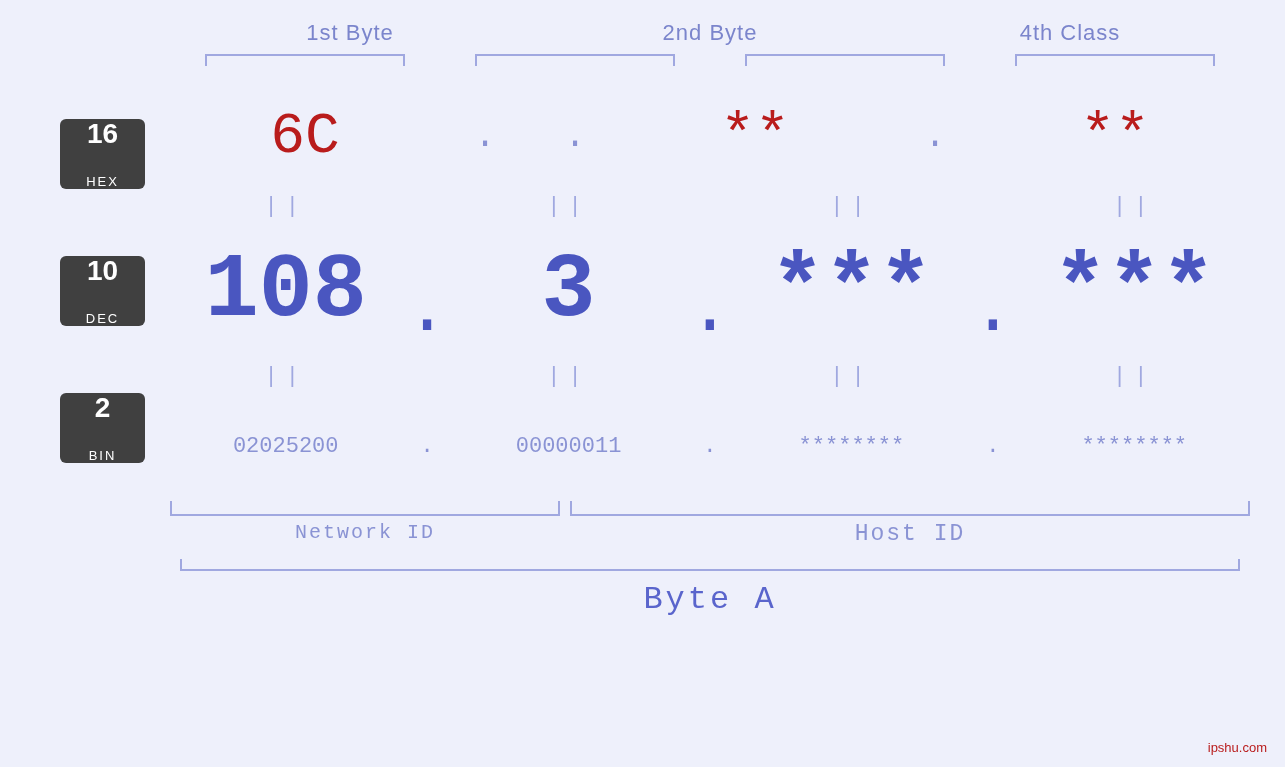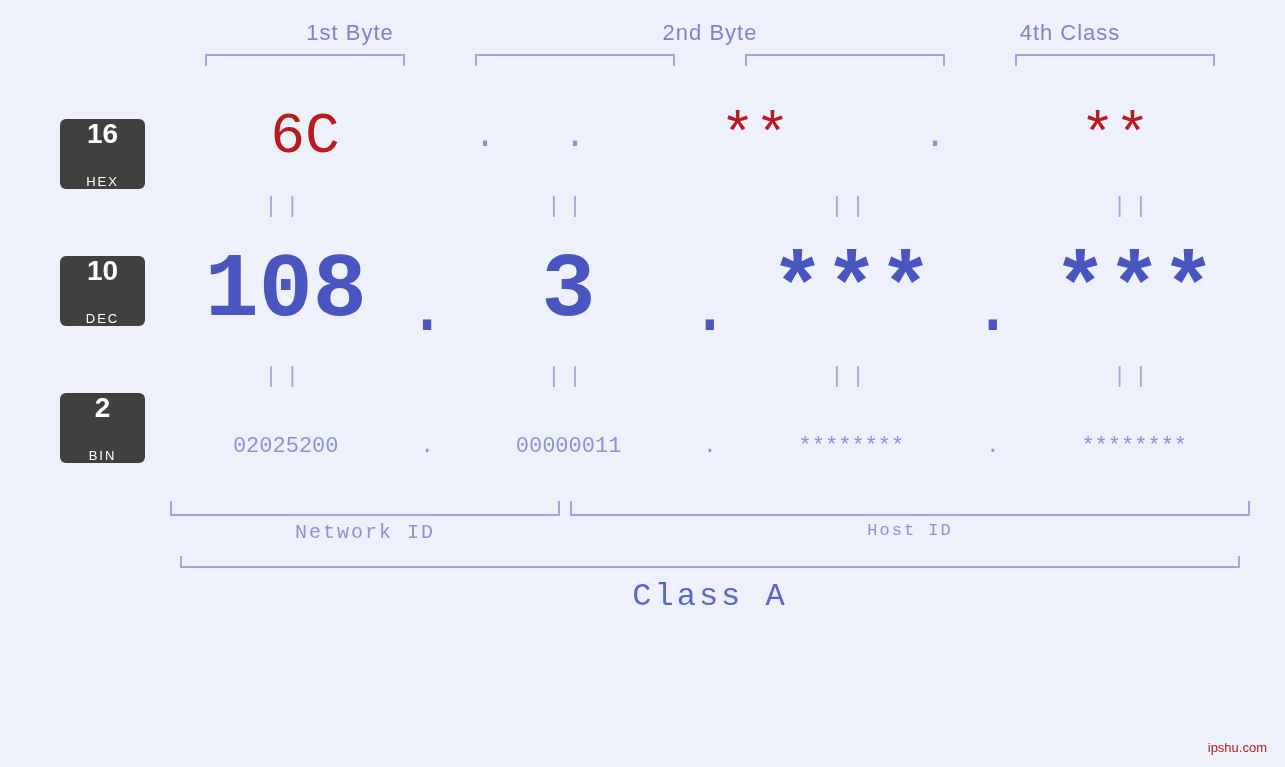--- a/index.html
+++ b/index.html
@@ -240,21 +240,21 @@
       font-family: 'Courier New', monospace;
       font-size: 20px;
       letter-spacing: 2px;
     }
 
     .host-id-label {
       flex: 1;
       text-align: center;
       color: #8a93d4;
       font-family: 'Courier New', monospace;
-      font-size: 17px;
+      font-size: 23px;
       letter-spacing: 2px;
       margin-left: 10px;
     }
 
     
     .class-section {
       width: 1060px;
       margin-left: 135px;
       margin-top: 12px;
     }
@@ -421,18 +421,18 @@
       <div class="host-bracket"></div>
     </div>
     <div class="id-labels-row">
       <div class="network-id-label">Network ID</div>
       <div class="host-id-label">Host ID</div>
     </div>
   </div>
 
   <div class="class-section">
     <div class="class-bottom-bracket"></div>
-    <div class="class-label">Class A</div>
+    <div class="class-label">Byte A</div>
   </div>
 
   <div class="watermark">ipshu.com</div>
 
 </div>
 
 </body></html>

